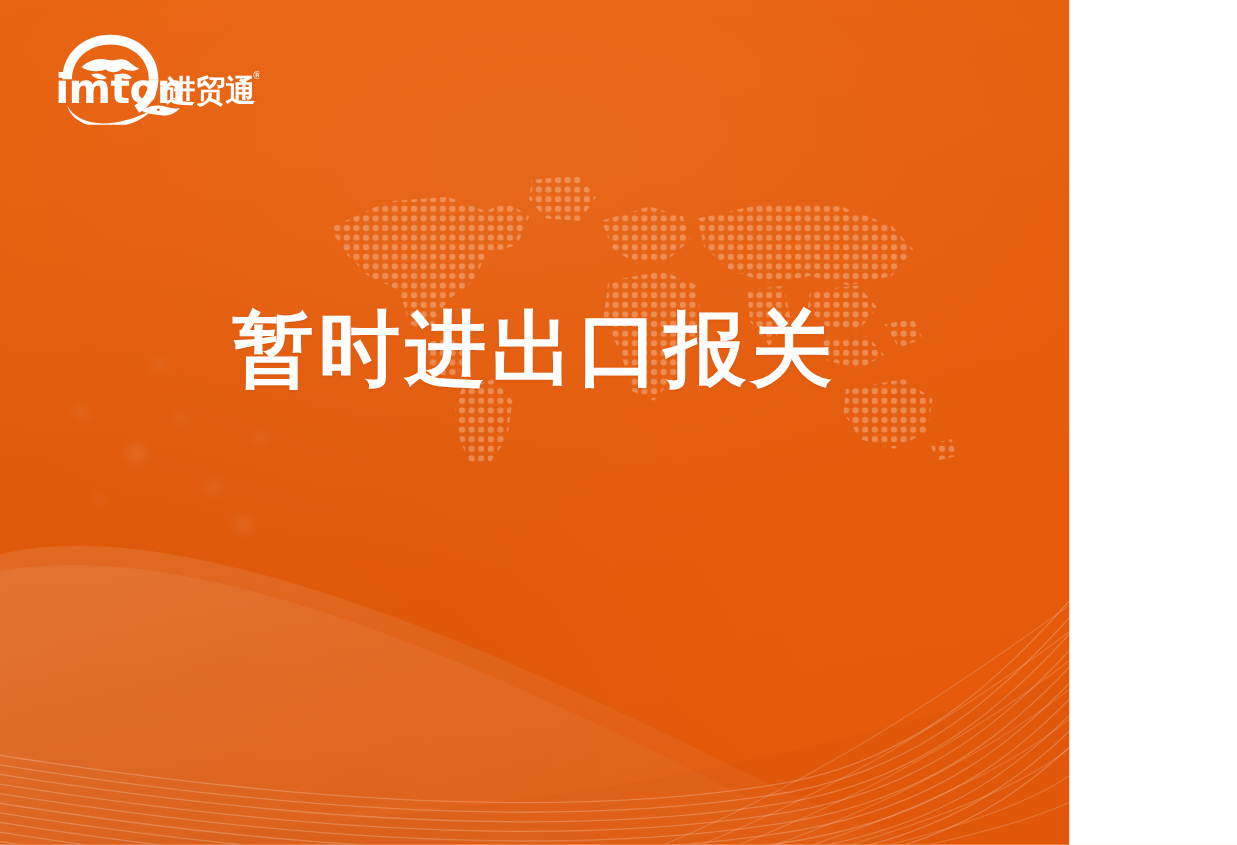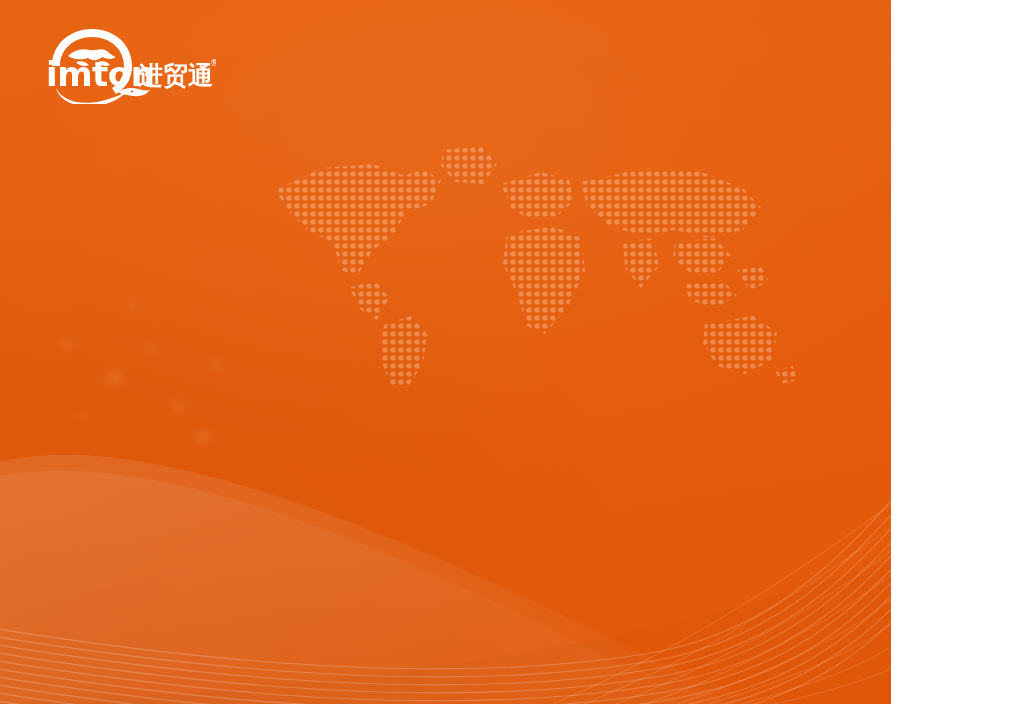--- a/index.html
+++ b/index.html
@@ -231,15 +231,16 @@
                  C74,73 62,79 48,80 C28,82 13,74 10,62 Z" fill="#ffffff"></path>
 
         <path d="M72,66 C78,62 86,61 92,63 C96,64 100,65 104,64
                  C100,69 94,71 88,70 C82,69 76,69 72,66 Z" fill="#ffffff"></path>
         <circle cx="86" cy="65.5" r="1.1" fill="#e65d0d"></circle>
       </g>
     </svg>
   </div>
 
   <div class="title-block">
+    <div class="title-line">暂时进出口报关</div>
   </div>
 
 </div>
 
 </body></html>

